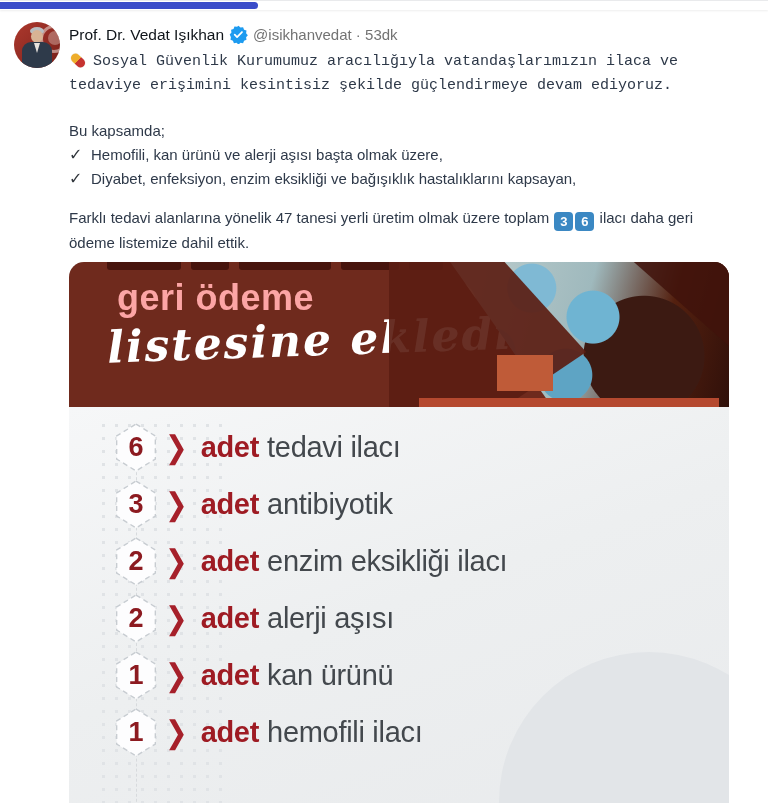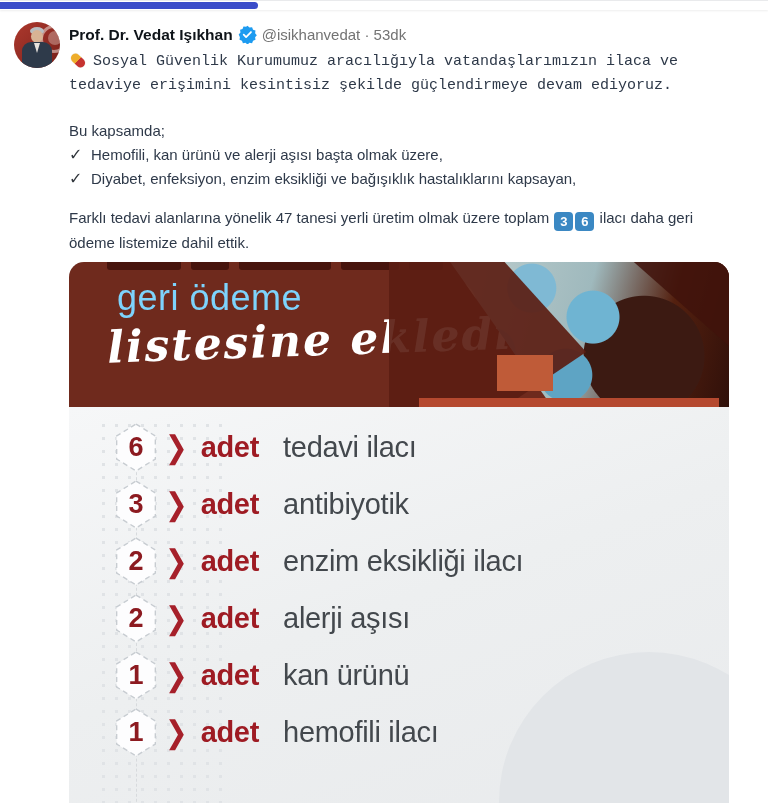--- a/index.html
+++ b/index.html
@@ -23,21 +23,21 @@
   .av-hair { position:absolute; left:16px; top:5px; width:14px; height:8px; border-radius:50%; background:#b9bdc0; }
   .av-head { position:absolute; left:17px; top:8px; width:12px; height:13px; border-radius:50%; background:#d8b394; }
   .av-body { position:absolute; left:8px; top:20px; width:30px; height:26px; background:#2e3a4a;
     border-radius:9px 9px 0 0; }
   .av-shirt { position:absolute; left:20px; top:21px; width:6px; height:10px; background:#e8e4de;
     clip-path:polygon(0 0,100% 0,50% 100%); }
 
   .content { flex:1; min-width:0; }
 
   .header-row { display:flex; align-items:center; gap:5px; padding-top:3px; }
-  .author-name { font-weight:bold; font-size:15.5px; color:#0f1419; cursor:pointer; }
+  .author-name { font-weight:normal; font-size:15.5px; color:#0f1419; cursor:pointer; }
   .verified { width:19px; height:19px; flex:0 0 19px; }
   .meta { font-size:15px; color:#737373; }
 
   .body-text { font-size:15px; line-height:24px; color:#2e3949; padding-top:2px; }
   .p1 { margin:4px 0 21px;font-family:Liberation Mono, monospace; }
   .check-line { display:flex; }
   .check { font-weight:bold; color:#30353b; width:22px; flex:0 0 22px; font-size:16px; }
   .p2 { margin:15px 0 0; }
   .p3 { margin:15px 0 0; }
 
@@ -54,21 +54,21 @@
   
   .media { width:660px; height:600px; margin-top:7px; border-radius:15px; overflow:hidden;
     position:relative; cursor:pointer; background:#eef0f1; }
 
   .media-header { position:relative; height:145px; background:#6f2a1d; overflow:hidden; }
   .cutoff-row { position:absolute; top:-9px; left:38px; display:flex; gap:10px; }
   .cutoff-row i { display:block; height:17px; background:#47140d; border-radius:3px; }
   .cutoff-row i:nth-child(1){width:74px;} .cutoff-row i:nth-child(2){width:38px;}
   .cutoff-row i:nth-child(3){width:92px;} .cutoff-row i:nth-child(4){width:58px;}
   .cutoff-row i:nth-child(5){width:34px;}
-  .m-title1 { position:absolute; left:48px; top:15px; color:#7dd3fc; font-weight:normal;
+  .m-title1 { position:absolute; left:48px; top:15px; color:#fca5a5; font-weight:bold;
     font-size:36px; letter-spacing:.5px; }
   .m-title2 { position:absolute; left:38px; top:52px; color:#fff;
     font-family:"DejaVu Serif",serif; font-style:italic; font-weight:bold;
     font-size:44px; transform:rotate(-2deg); letter-spacing:2px; }
   .m-photo { position:absolute; top:0; right:0; width:340px; height:100%;
     background:
       radial-gradient(circle at 18% 30%, #efe6d2 0 26px, transparent 27px),
       radial-gradient(circle at 42% 18%, #7fb9d4 0 24px, transparent 25px),
       radial-gradient(circle at 60% 38%, #6fb4d2 0 26px, transparent 27px),
       radial-gradient(circle at 30% 62%, #8ec3da 0 24px, transparent 25px),
@@ -94,21 +94,21 @@
   .m-vline { position:absolute; left:67px; top:30px; height:400px; border-left:1px dashed #d7dadd; }
 
   .m-rows { position:relative; padding-top:12px; }
   .m-row { display:flex; align-items:center; height:57px; padding-left:44px; }
   .hex { position:relative; width:46px; height:51px; flex:0 0 46px; }
   .hex svg { width:46px; height:51px; display:block; }
   .hex-num { position:absolute; inset:0; display:flex; align-items:center; justify-content:center;
     font-weight:bold; font-size:27px; color:#8c1a20; }
   .chev { color:#a6202a; font-weight:bold; font-size:27px; margin:0 13px 0 6px; transform:scaleY(1.15); }
   .m-label { font-size:29px; color:#43484d; letter-spacing:-.3px; white-space:nowrap; }
-  .m-label b { color:#9e1b23; margin-right:24px; }
+  .m-label b { color:#9e1b23; margin-right:8px; }
 </style>
 </head>
 <body>
 
 <div class="top-edge">
   <div class="progress-bar"></div>
 </div>
 
 <div class="post">
 

